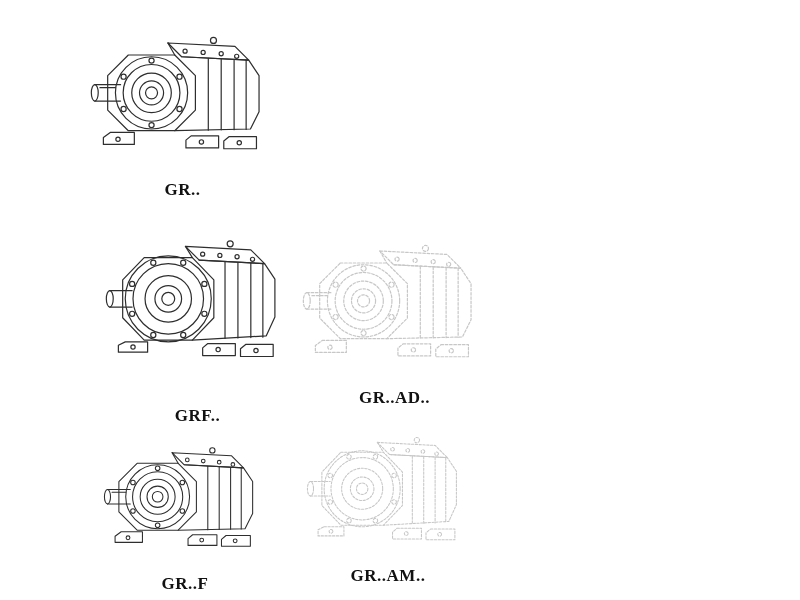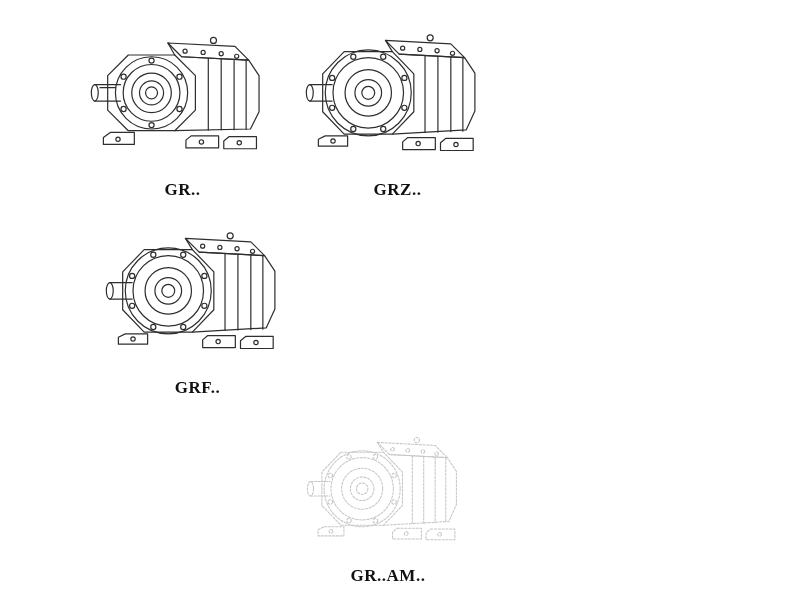--- a/index.html
+++ b/index.html
@@ -19,21 +19,21 @@
   }
   svg.drawing { color: var(--stroke, #2e2e2e); display: block; }
   svg.drawing.faded { color: var(--stroke-faded, #c7c7c7); stroke-dasharray: 3 2; }
   .fig-label {
     font-weight: bold; font-size: 17px; letter-spacing: .5px;
     color: var(--label, #111111); margin-top: 2px; white-space: nowrap;
   }
   #fig-gr    { left: 80px;  top: 6px; }
   #fig-grz   { left: 295px; top: 6px; }
   #fig-grxf  { left: 500px; top: 4px; }
-  #fig-grf   { left: 95px;  top: 204px; }
+  #fig-grf   { left: 95px;  top: 212px; gap: 20px; }
   #fig-gr-ad { left: 292px; top: 214px; }
   #fig-grx   { left: 495px; top: 302px; }
   #fig-gr-f  { left: 85px;  top: 420px; }
   #fig-gr-am { left: 288px; top: 412px; font-family: Liberation Serif, serif; }
   #fig-grxf .fig-label { margin-right: 46px; }
   #fig-grx  .fig-label { margin-right: 24px; margin-top: 4px; }
   #defs-svg { position: absolute; width: 0; height: 0; overflow: hidden; }
 </style>
 </head>
 <body>
@@ -222,37 +222,43 @@
 
 <div id="canvas">
 
   <figure class="figure" id="fig-gr">
     <svg class="drawing" width="205" height="172" viewBox="0 0 220 200">
         <use href="#iso-basic"></use>
       </svg>
     <figcaption class="fig-label">GR..</figcaption>
   </figure>
 
-  <figure class="figure" id="fig-grz">
-    <svg class="drawing" width="205" height="172" viewBox="0 0 220 200">
-        <use href="#iso-flange"></use>
-      </svg>
-    <figcaption class="fig-label">GRZ..</figcaption>
-  </figure>
 
 
   <figure class="figure" id="fig-grf">
     <svg class="drawing" width="205" height="172" viewBox="0 0 220 200">
         <use href="#iso-flange"></use>
       </svg>
     <figcaption class="fig-label">GRF..</figcaption>
   </figure>
 
-
-
+  <figure class="figure" id="fig-gr-ad">
+    <svg class="drawing faded" width="205" height="172" viewBox="0 0 220 200">
+        <use href="#iso-basic"></use>
+      </svg>
+    <figcaption class="fig-label">GR..AD..</figcaption>
+  </figure>
+
+
+  <figure class="figure" id="fig-gr-f">
+    <svg class="drawing" width="200" height="152" viewBox="0 0 220 200">
+        <use href="#iso-basic"></use>
+      </svg>
+    <figcaption class="fig-label">GR..F</figcaption>
+  </figure>
 
   <figure class="figure" id="fig-gr-am">
     <svg class="drawing faded" width="200" height="152" viewBox="0 0 220 200">
         <use href="#iso-flange"></use>
       </svg>
     <figcaption class="fig-label">GR..AM..</figcaption>
   </figure>
 
 </div>
 

